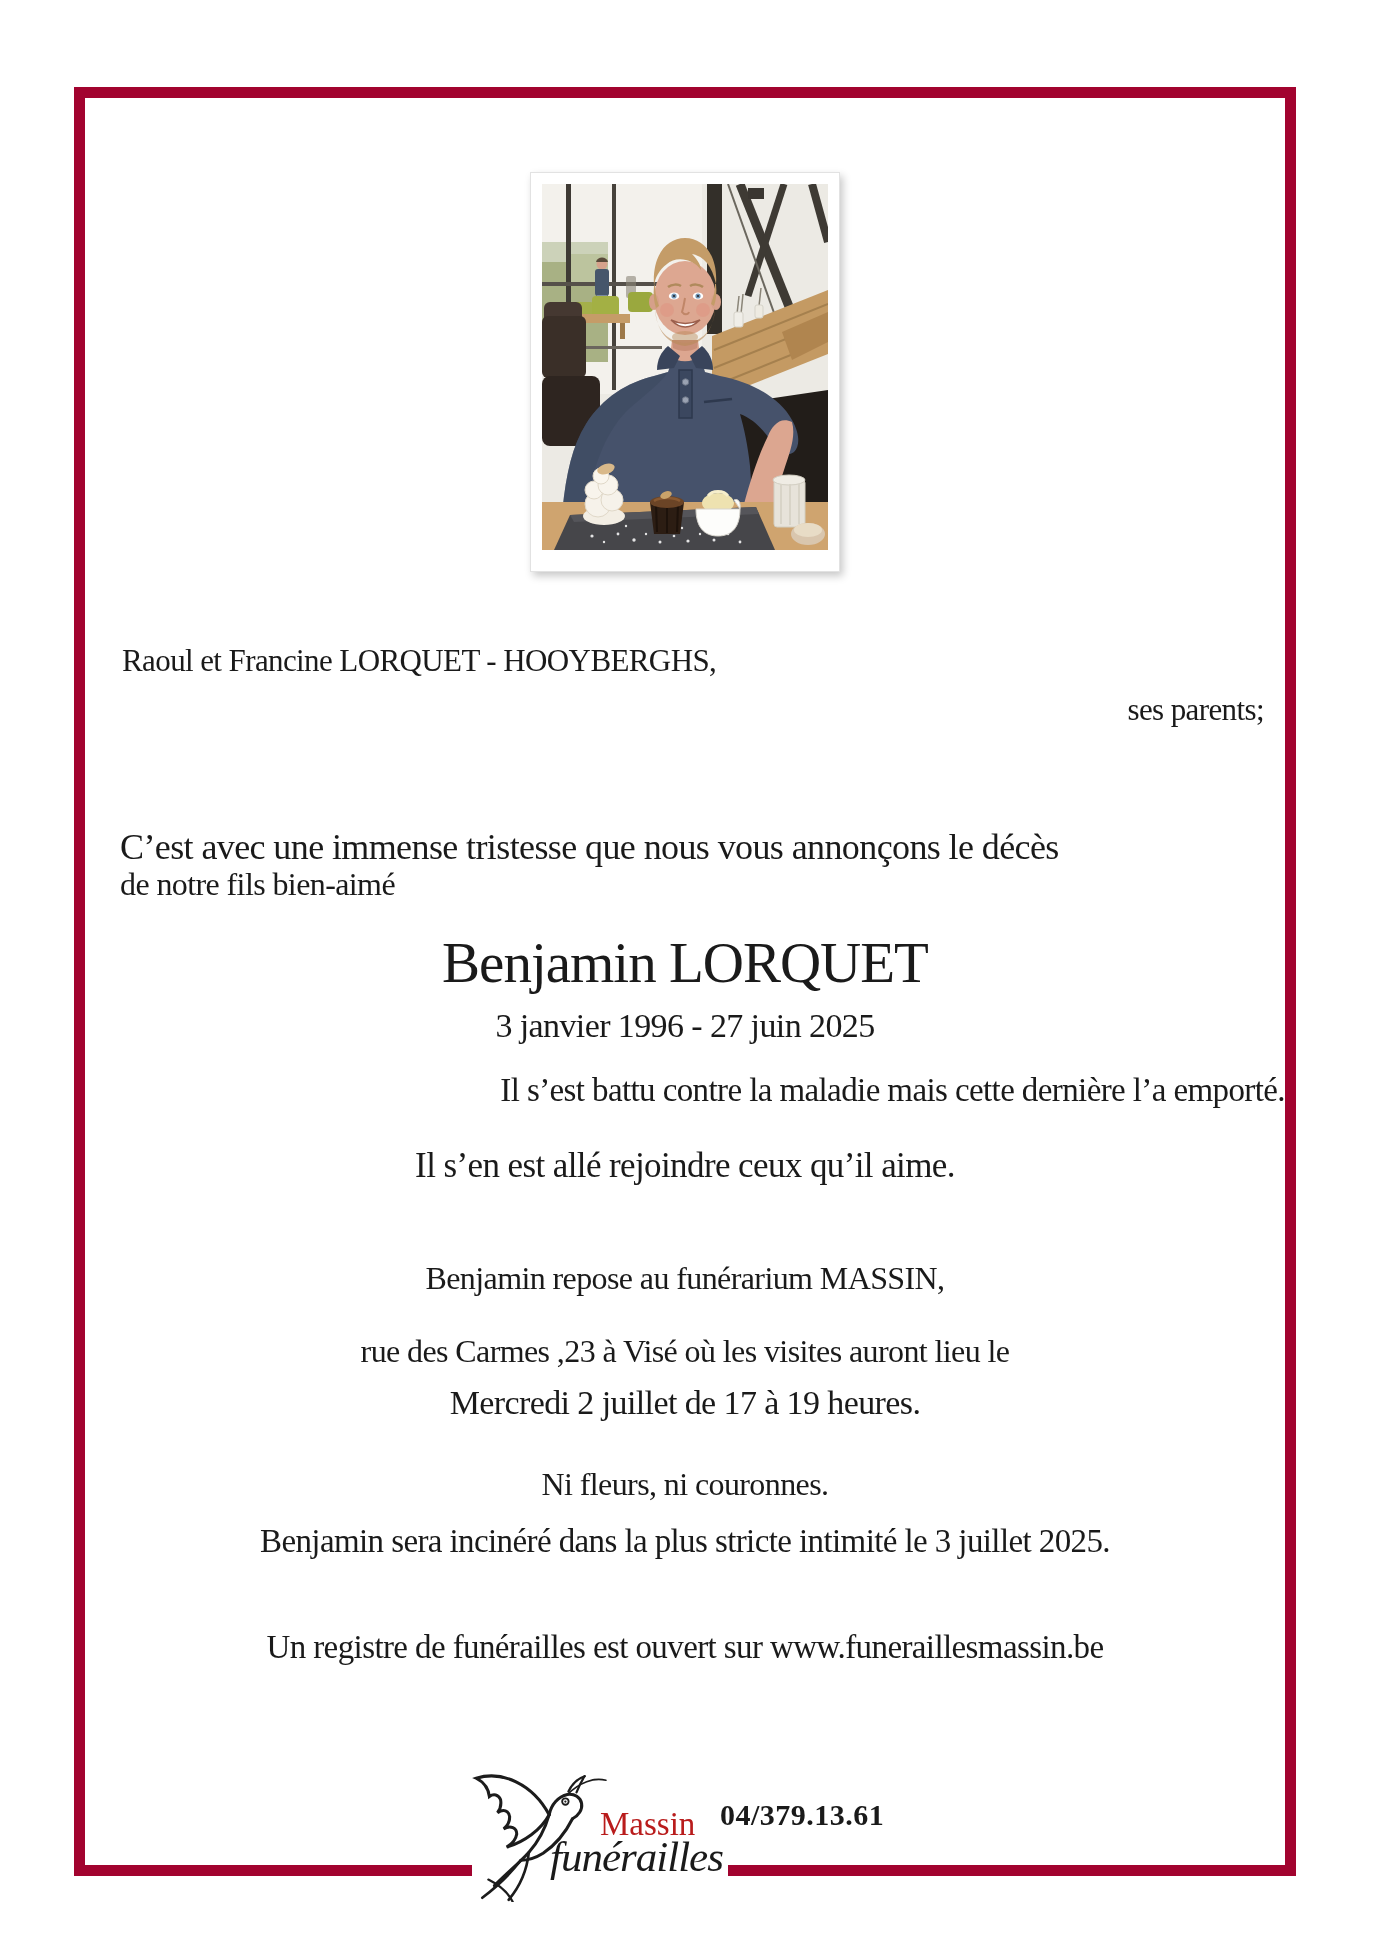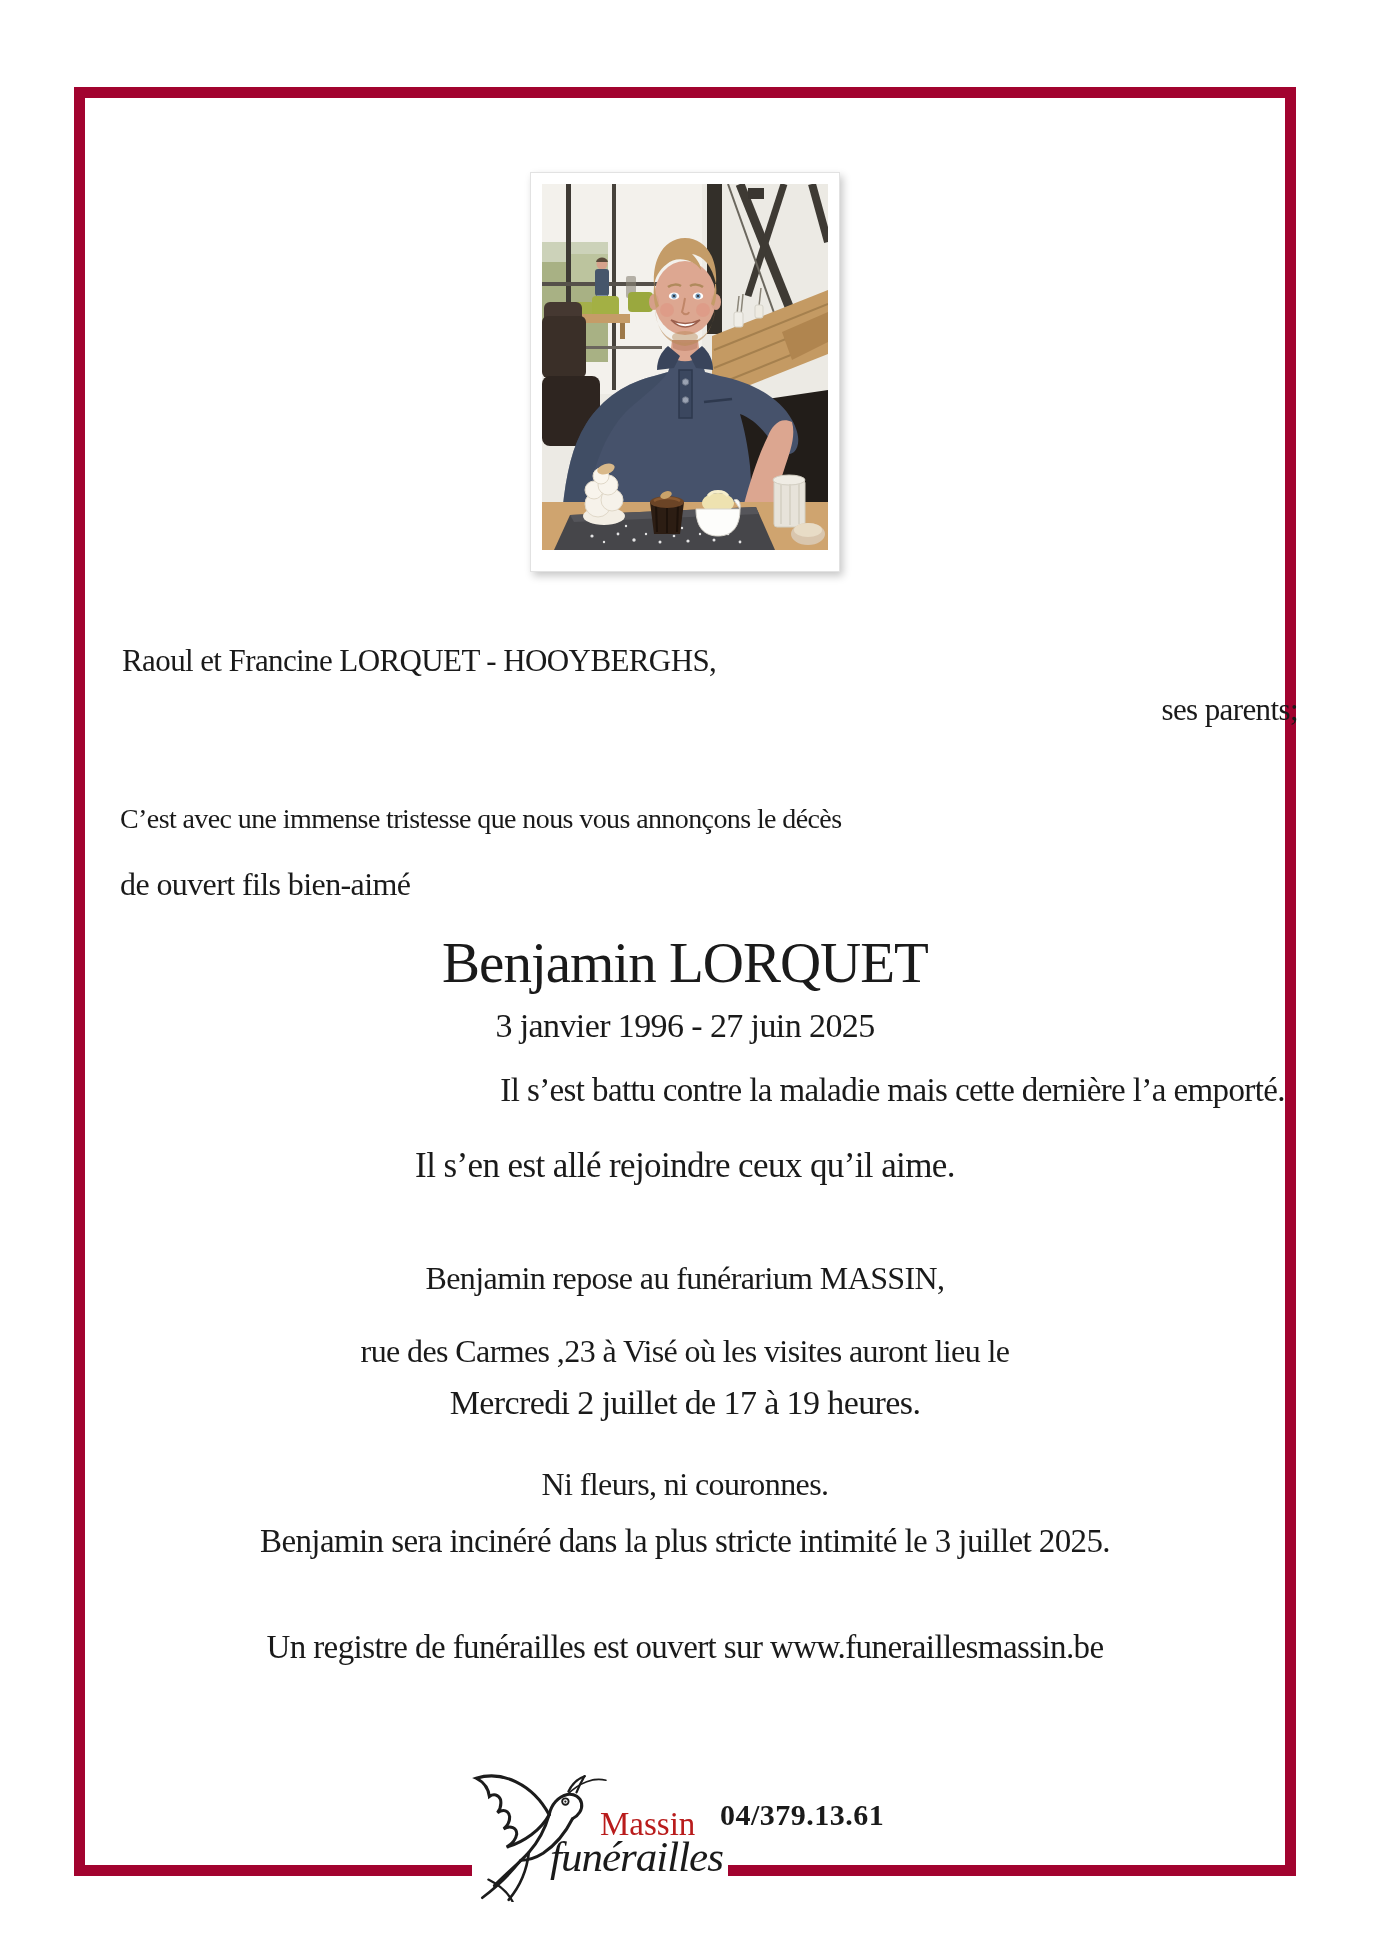--- a/index.html
+++ b/index.html
@@ -16,22 +16,22 @@
   .photo-card{
     position:absolute;left:530px;top:172px;width:310px;height:400px;
     background:#fff;border:1px solid #e2e2e2;box-sizing:border-box;
     padding:11px 11px 20px 11px;
     box-shadow:3px 4px 8px rgba(0,0,0,0.22);
   }
   .photo-card svg{display:block;width:286px;height:366px;}
   .txt{position:absolute;white-space:nowrap;letter-spacing:-0.6px;}
   .center{left:85px;width:1200px;text-align:center;}
   .t-parents{left:122px;top:643px;font-size:31px;}
-  .t-role{left:85px;width:1179px;text-align:right;top:692px;font-size:31px;padding-left:34px;}
-  .t-intro1{left:120px;top:803px;font-size:28px;}
+  .t-role{left:85px;width:1179px;text-align:right;top:692px;font-size:31px;}
+  .t-intro1{left:120px;top:826px;font-size:36px;}
   .t-intro2{left:120px;top:866px;font-size:32px;}
   .t-name{top:930px;font-size:57px;letter-spacing:-1px;}
   .t-dates{top:1007px;font-size:34px;}
   .t-trib1{top:1072px;font-size:33px;text-align:right;}
   .t-trib2{top:1146px;font-size:35px;}
   .t-rep1{top:1260px;font-size:32px;}
   .t-rep2{top:1309px;font-size:32px;margin-top:24px;}
   .t-visit{top:1369px;font-size:34px;margin-top:15px;}
   .t-flowers{top:1466px;font-size:32px;}
   .t-crem{top:1523px;font-size:33px;}
@@ -203,21 +203,21 @@
     <line x1="248" y1="300" x2="248" y2="341" stroke="#d8d4c8" stroke-width="2"></line>
     <line x1="257" y1="300" x2="257" y2="340" stroke="#d8d4c8" stroke-width="2"></line>
     <ellipse cx="266" cy="350" rx="17" ry="11" fill="#d9c6ae"></ellipse>
     <ellipse cx="266" cy="346" rx="14" ry="7" fill="#e8dcc6"></ellipse>
   </svg>
 </div>
 
 <div class="txt t-parents">Raoul et Francine LORQUET - HOOYBERGHS,</div>
 <div class="txt t-role">ses parents;</div>
 <div class="txt t-intro1">C’est avec une immense tristesse que nous vous annonçons le décès</div>
-<div class="txt t-intro2">de ouvert fils bien-aimé</div>
+<div class="txt t-intro2">de notre fils bien-aimé</div>
 <div class="txt center t-name">Benjamin LORQUET</div>
 <div class="txt center t-dates">3 janvier 1996 - 27 juin 2025</div>
 <div class="txt center t-trib1">Il s’est battu contre la maladie mais cette dernière l’a emporté.</div>
 <div class="txt center t-trib2">Il s’en est allé rejoindre ceux qu’il aime.</div>
 <div class="txt center t-rep1">Benjamin repose au funérarium MASSIN,</div>
 <div class="txt center t-rep2">rue des Carmes ,23 à Visé où les visites auront lieu le</div>
 <div class="txt center t-visit">Mercredi 2 juillet de 17 à 19 heures.</div>
 <div class="txt center t-flowers">Ni fleurs, ni couronnes.</div>
 <div class="txt center t-crem">Benjamin sera incinéré dans la plus stricte intimité le 3 juillet 2025.</div>
 <div class="txt center t-reg">Un registre de funérailles est ouvert sur www.funeraillesmassin.be</div>

